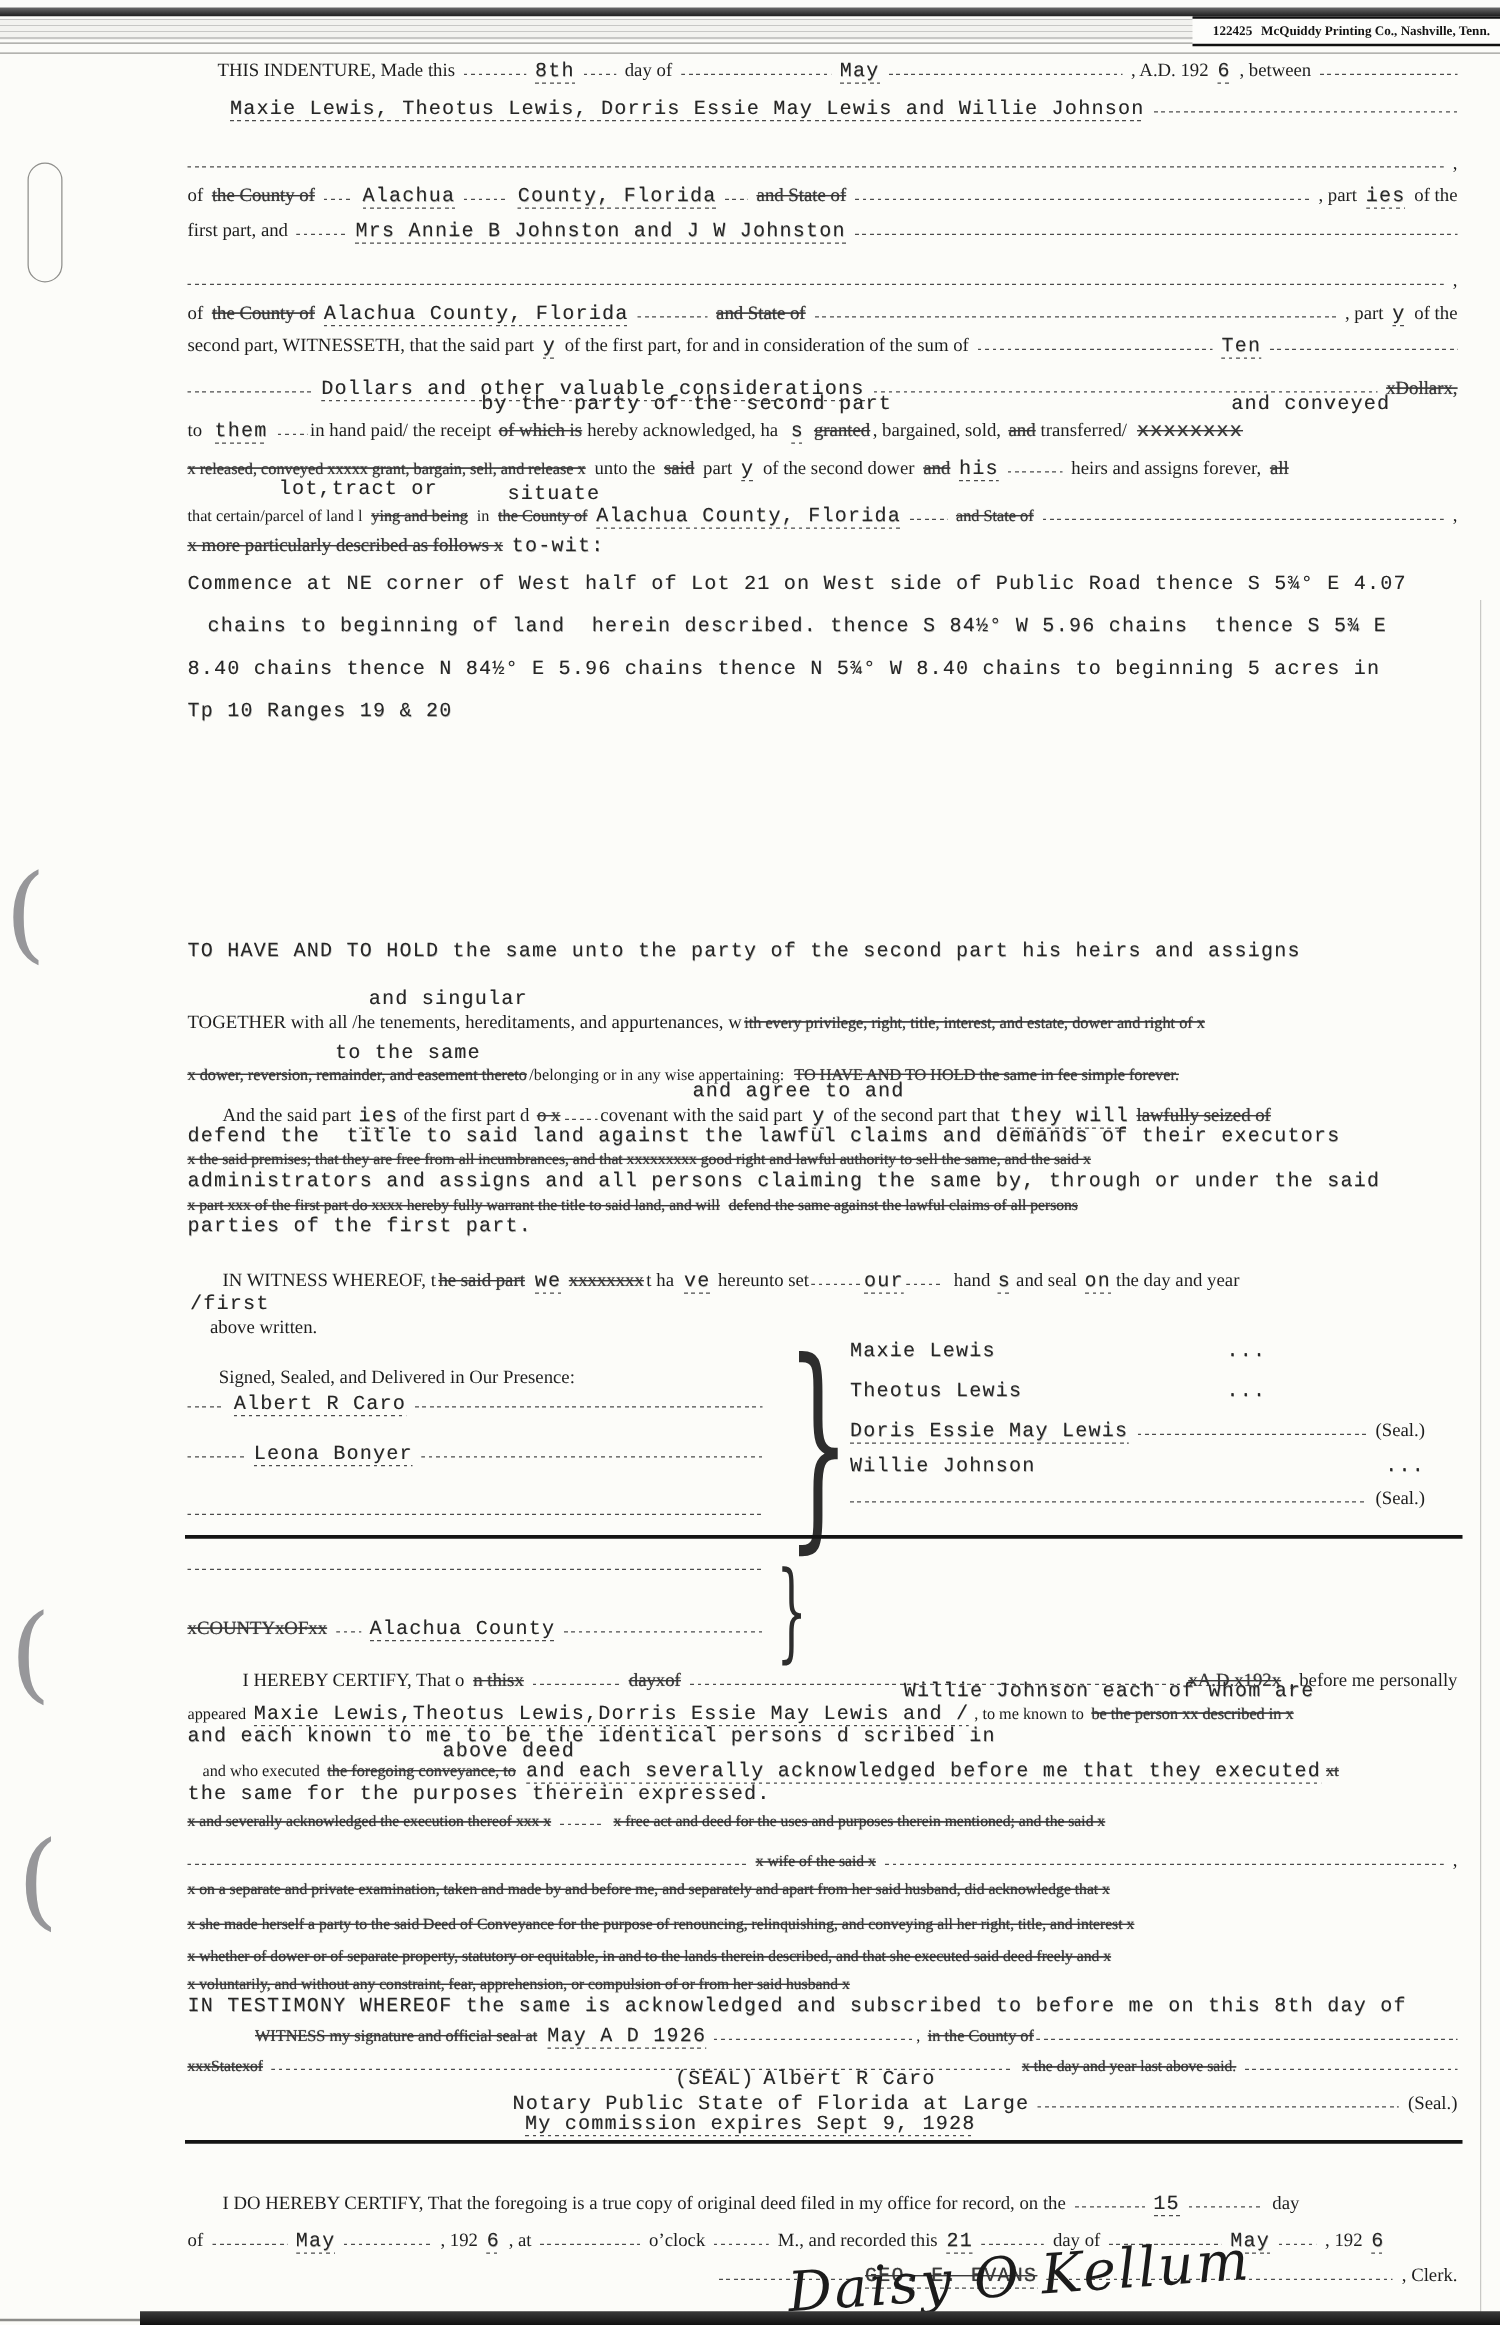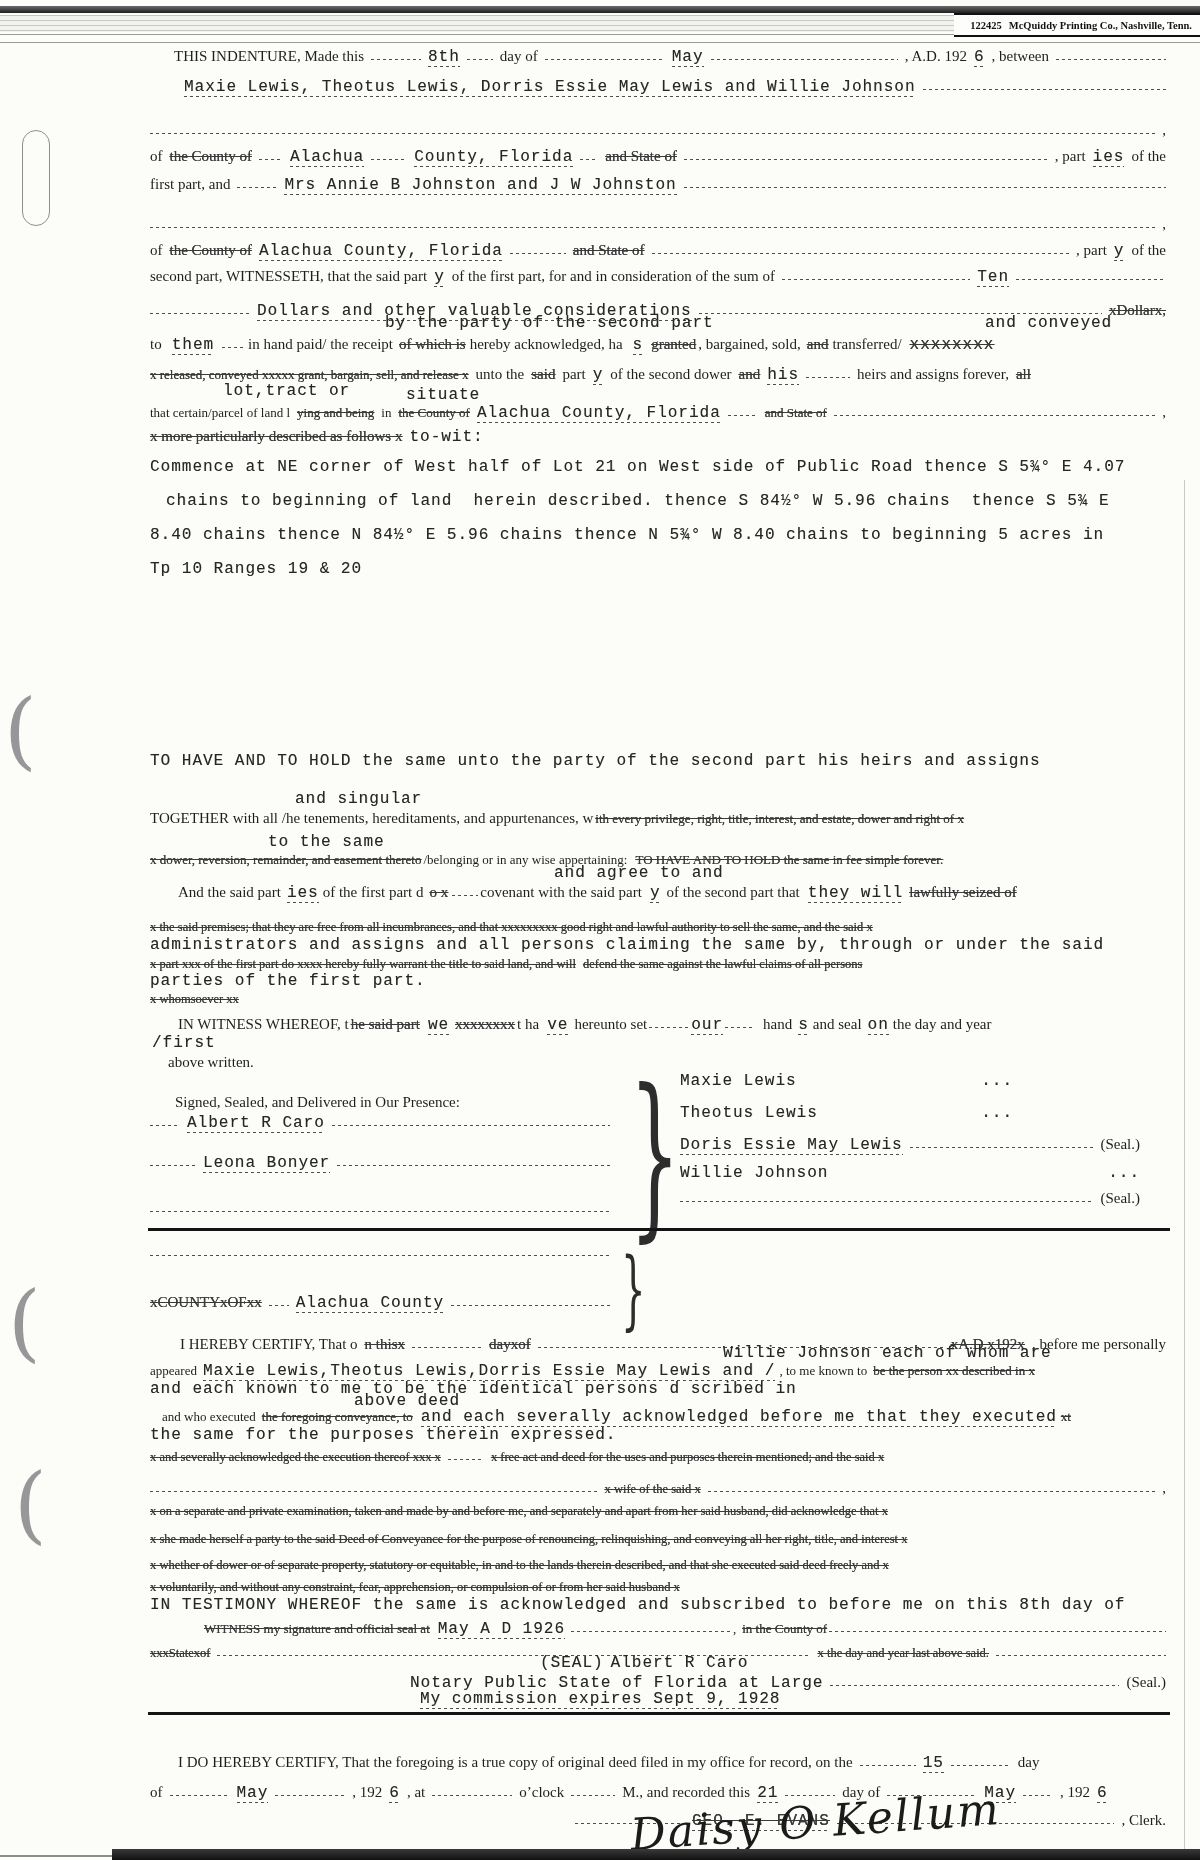--- a/index.html
+++ b/index.html
@@ -216,35 +216,35 @@
     <span class="t d" style="margin:0 4px;">ies</span>
     <span class="p">of the first part d</span>
     <span class="p x" style="margin:0 4px;">o x</span>
     <span class="fill d" style="width:26px;"></span>
     <span class="p">covenant with the said part</span>
     <span class="t d" style="margin:0 6px;">y</span>
     <span class="p">of the second part that</span>
     <span class="t d" style="margin:0 6px;">they will</span>
     <span class="p x">lawfully seized of</span>
   </div>
+  <div class="line" style="top:900px;">
+    <span class="t">defend the  title to said land against the lawful claims and demands of their executors</span>
+  </div>
   <div class="line" style="top:920px;">
     <span class="pxs x">x the said premises; that they are free from all incumbrances, and that xxxxxxxxx good right and lawful authority to sell the same, and the said x</span>
   </div>
   <div class="line" style="top:936px;">
     <span class="t">administrators and assigns and all persons claiming the same by, through or under the said</span>
   </div>
   <div class="line" style="top:957px;">
     <span class="pxs x">x part xxx of the first part do xxxx hereby fully warrant the title to said land, and will</span>
     <span class="pxs x">defend the same against the lawful claims of all persons</span>
   </div>
   <div class="line" style="top:972px;">
     <span class="t">parties of the first part.</span>
-  </div>
-  <div class="line" style="top:992px;">
-    <span class="pxs x">x whomsoever xx</span>
   </div>
 
   <div class="line nogap" style="top:1014px;left:178px;">
     <span class="p">IN WITNESS WHEREOF, t</span>
     <span class="p x">he said part</span>
     <span class="t d" style="margin:0 6px;">we</span>
     <span class="p x">xxxxxxxx</span>
     <span class="p">t ha</span>
     <span class="t d" style="margin:0 6px;">ve</span>
     <span class="p">hereunto set</span>
@@ -313,21 +313,21 @@
   <div class="rule" style="top:1228px;"></div>
 
   <div class="line" style="top:1292px;left:150px;width:460px;right:auto;">
     <span class="p x">xCOUNTYxOFxx</span>
     <span class="fill d" style="width:20px;"></span>
     <span class="t d">Alachua County</span>
     <span class="grow d"></span>
   </div>
   <div class="brace" style="left:606px;top:1246px;font-size:86px;">}</div>
 
-  <div class="line" style="top:1334px;left:180px;">
+  <div class="line" style="top:1334px;left:194px;">
     <span class="p">I HEREBY CERTIFY, That o</span>
     <span class="p x">n thisx</span>
     <span class="fill d" style="width:70px;"></span>
     <span class="p x">dayxof</span>
     <span class="grow d"></span>
     <span class="p x">xA.D.x192x</span>
     <span class="p">, before me personally</span>
   </div>
   <div class="ins t" style="top:1344px;left:723px;">Willie Johnson each of whom are</div>
   <div class="line nogap" style="top:1362px;">

